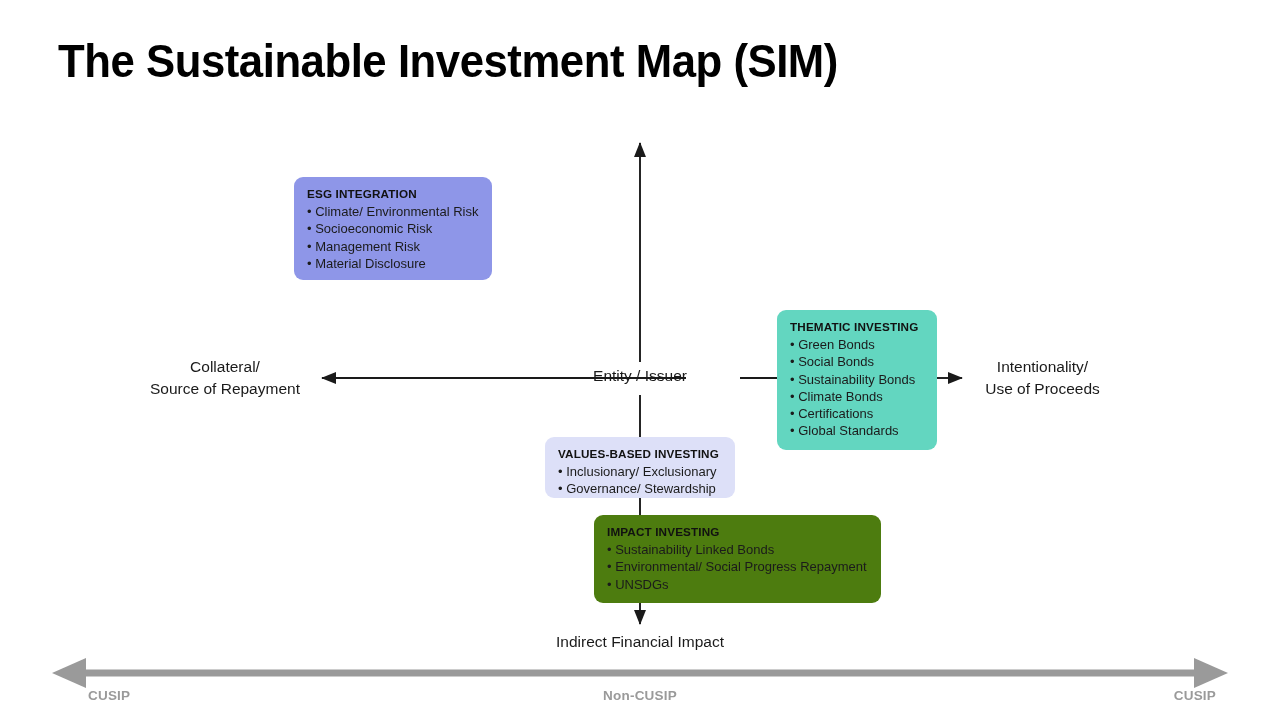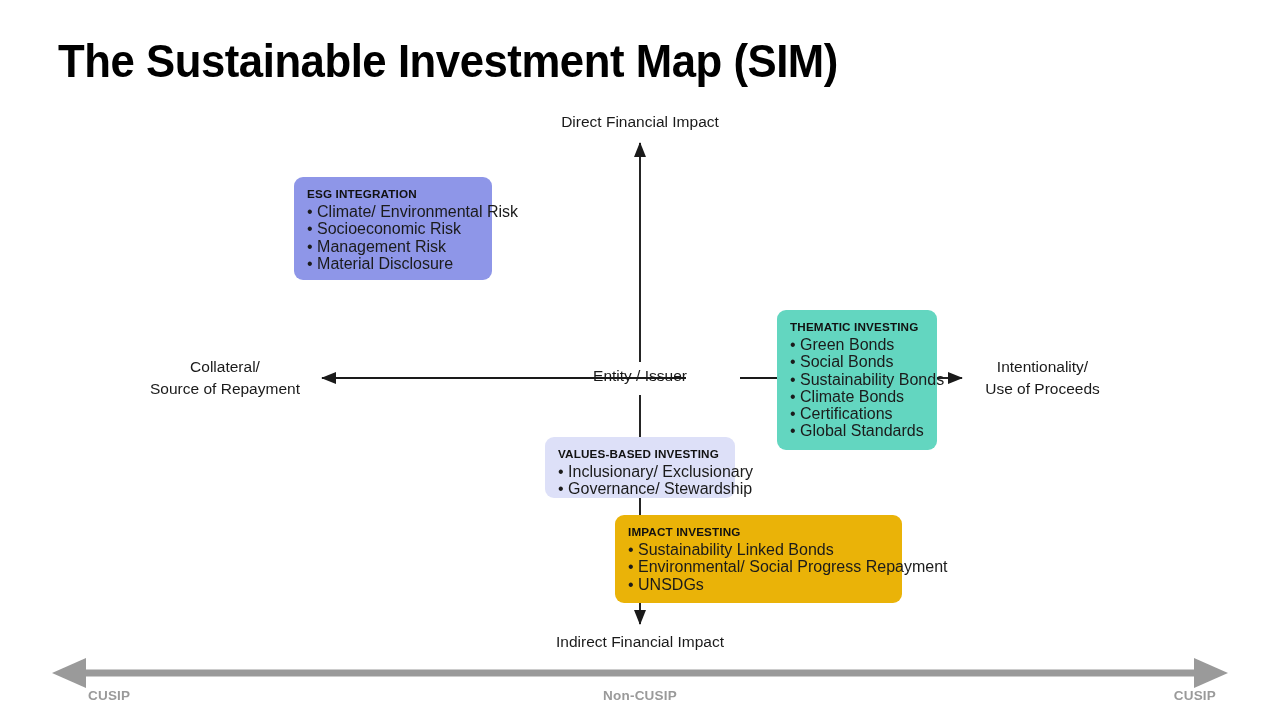--- a/index.html
+++ b/index.html
@@ -98,21 +98,21 @@
     color: #111111;
     margin-bottom: 3px;
     white-space: nowrap;
   }
   .cat-list {
     list-style: none;
     margin: 0;
     padding: 0;
   }
   .cat-list li {
-    font-size: 16px;
+    font-size: 13px;
     color: #1b1b1b;
     line-height: 17.3px;
     white-space: nowrap;
   }
   .cat-list li::before {
     content: "• ";
   }
 
   #box-esg {
     left: 294px;
@@ -185,21 +185,20 @@
     <line x1="686" y1="378" x2="322" y2="378" stroke="#1a1a1a" stroke-width="1.9" marker-end="url(#arrowhead-black)"></line>
 
     <line x1="740" y1="378" x2="777" y2="378" stroke="#1a1a1a" stroke-width="1.9"></line>
     <line x1="937" y1="378" x2="962" y2="378" stroke="#1a1a1a" stroke-width="1.9" marker-end="url(#arrowhead-black)"></line>
 
     <line x1="640" y1="395" x2="640" y2="437" stroke="#1a1a1a" stroke-width="1.9"></line>
     <line x1="640" y1="498" x2="640" y2="515" stroke="#1a1a1a" stroke-width="1.9"></line>
     <line x1="640" y1="603" x2="640" y2="624" stroke="#1a1a1a" stroke-width="1.9" marker-end="url(#arrowhead-black)"></line>
   </svg>
 
-  <div class="axis-label" id="axis-label-top">Direct Financial Impact</div>
 
   <div class="axis-label" id="axis-label-bottom">Indirect Financial Impact</div>
 
   <div class="axis-label" id="axis-label-left">Collateral/
 Source of Repayment</div>
 
   <div class="axis-label" id="axis-label-right">Intentionality/
 Use of Proceeds</div>
 
   <div id="center-node">Entity / Issuer</div>
@@ -227,21 +226,21 @@
   </div>
 
   <div class="cat-box" id="box-values" style="background: rgb(221, 224, 248);">
     <div class="cat-title">VALUES-BASED INVESTING</div>
     <ul class="cat-list">
       <li>Inclusionary/ Exclusionary</li>
       <li>Governance/ Stewardship</li>
     </ul>
   </div>
 
-  <div class="cat-box" id="box-impact" style="background: #eab308; margin-left: 21px;">
+  <div class="cat-box" id="box-impact" style="background: #4d7c0f;">
     <div class="cat-title">IMPACT INVESTING</div>
     <ul class="cat-list">
       <li>Sustainability Linked Bonds</li>
       <li>Environmental/ Social Progress Repayment</li>
       <li>UNSDGs</li>
     </ul>
   </div>
 
   <div id="cusip-bar">
     <svg id="cusip-arrow-svg" viewBox="0 0 1280 40" xmlns="http://www.w3.org/2000/svg">

